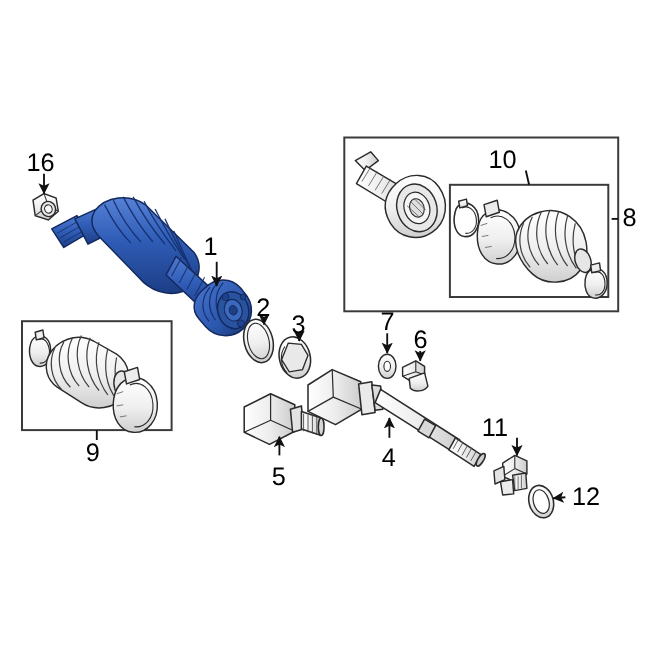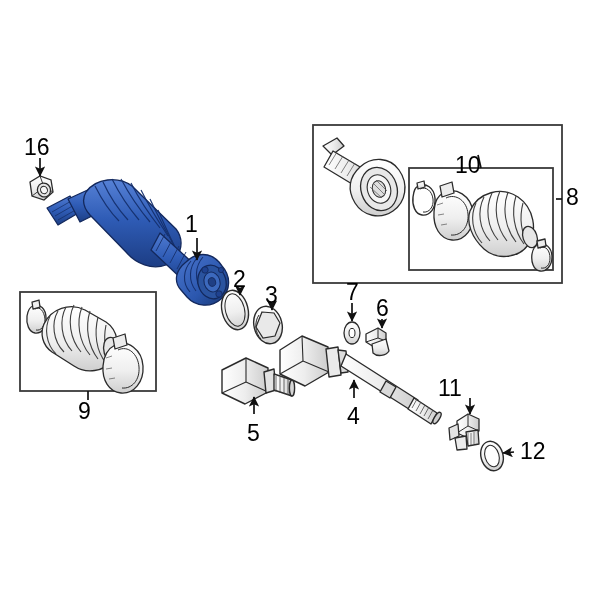--- a/index.html
+++ b/index.html
@@ -313,18 +313,18 @@
 
   <div class="callout-label" style="left:185px; top:213px;">1</div>
   <div class="callout-label" style="left:233px; top:268px;">2</div>
   <div class="callout-label" style="left:265px; top:284px;">3</div>
   <div class="callout-label" style="left:347px; top:405px;">4</div>
   <div class="callout-label" style="left:247px; top:422px;">5</div>
   <div class="callout-label" style="left:376px; top:297px;">6</div>
   <div class="callout-label" style="left:346px; top:281px;">7</div>
   <div class="callout-label" style="left:566px; top:186px;">8</div>
   <div class="callout-label" style="left:78px; top:400px;">9</div>
-  <div class="callout-label" style="left:455px; top:134px;margin-top:20px;">10</div>
+  <div class="callout-label" style="left:444px; top:134px;">10</div>
   <div class="callout-label" style="left:438px; top:377px;">11</div>
   <div class="callout-label" style="left:520px; top:440px;">12</div>
   <div class="callout-label" style="left:24px; top:136px;">16</div>
 
 </div>
 
 </body></html>

